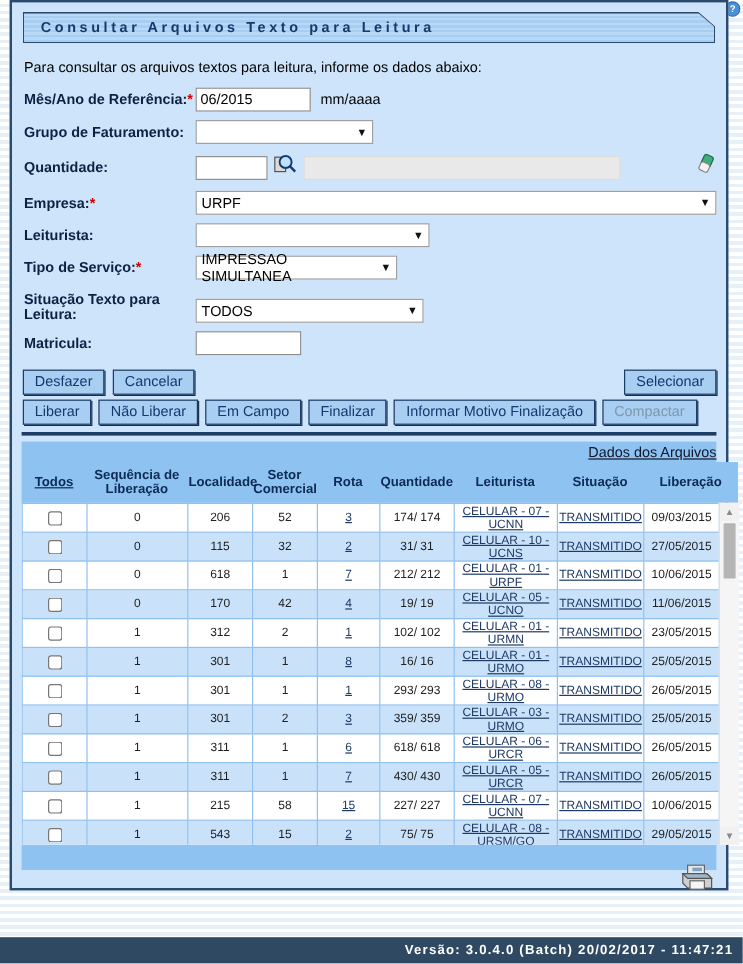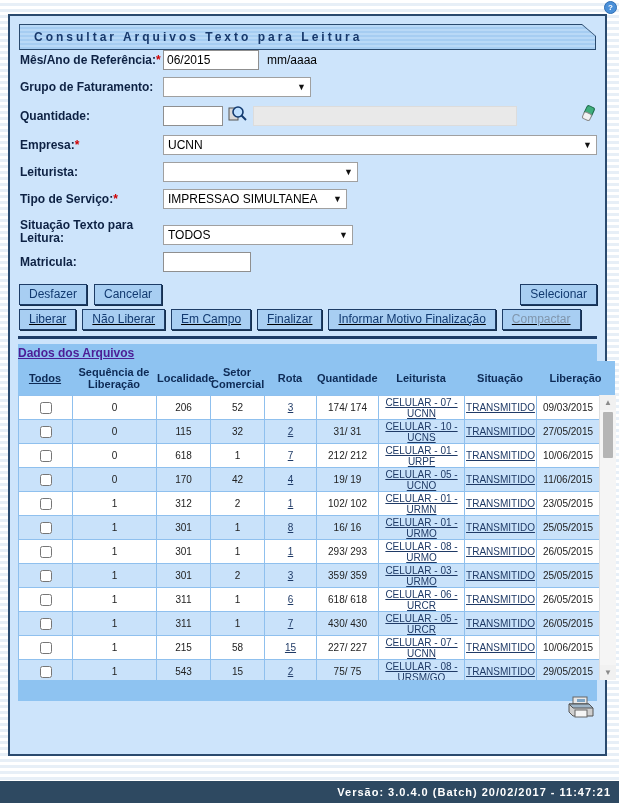--- a/index.html
+++ b/index.html
@@ -8,21 +8,21 @@
     font-family:"Liberation Sans",sans-serif;
     background:repeating-linear-gradient(to bottom,#ffffff 0 3px,#e7eff7 3px 6px);
   }
   
   .breadcrumb{position:absolute;top:0;left:0;right:2px;height:14px;
     display:flex;justify-content:flex-end;align-items:center;gap:3px;
     font-size:11px;color:#6b6b6b;white-space:nowrap;}
   .help-ico{width:11px;height:11px;border-radius:50%;background:#4a90d9;color:#fff;
     font-size:8px;font-weight:bold;display:inline-flex;align-items:center;justify-content:center;border:1px solid #2d6db3;}
   
-  .container{position:absolute;top:14px;left:8px;width:599px;height:742px;
+  .container{position:absolute;top:0;left:8px;width:599px;height:742px;
     background:#cde4fb;border:2px solid #2a4a6e;box-sizing:border-box;
     padding:7px 8px 0 8px;}
   
   .titlebar{background:#2a4a6e;clip-path:polygon(0 0,calc(100% - 14px) 0,100% 12px,100% 100%,0 100%);padding:1px;margin:1px 1px 0 1px;}
   .titlebar-in{height:24px;display:flex;align-items:center;
     clip-path:polygon(0 0,calc(100% - 13px) 0,100% 11px,100% 100%,0 100%);
     background:repeating-linear-gradient(to bottom,#b9d9f7 0 2px,#a6cdf2 2px 4px);
     color:#17386b;font-weight:bold;font-size:12px;letter-spacing:3px;padding-left:14px;}
   
   .intro{font-size:12px;color:#000;margin:13px 0 10px 2px;}
@@ -39,26 +39,26 @@
   .ro-field{height:18px;background:#e9e9e9;border:1px solid #dcdcdc;width:300px;margin-left:6px;}
   .mini-ico{margin-left:4px;cursor:pointer;display:inline-block;}
   
   .btn{display:inline-block;background:#a8cef2;border:1px solid #1d3c66;
     box-shadow:1px 1px 0 #16304f;color:#123a70;font-size:12px;
     font-family:"Liberation Sans",sans-serif;padding:2px 9px 3px 9px;cursor:pointer;white-space:nowrap;}
   .btn.disabled{color:#8096ad;cursor:default;}
   .actions1{display:flex;gap:7px;margin:12px 0 4px 1px;}
   .spacer{flex:1;}
   .section-label{font-size:11px;font-weight:bold;color:#0d2143;margin:4px 0 4px 1px;}
-  .actions2{display:flex;gap:6px;margin:2px 0 6px 1px;text-decoration:underline;}
+  .actions2{display:flex;gap:6px;margin:2px 0 6px 1px;}
   .actions3{margin:0 0 7px 4px;}
   .hrline{border-top:3px solid #1d3c66;margin:2px 0 5px 0;}
   
-  .dt-caption{background:#8ec3f1;text-align:left;font-size:12px;font-weight:bold;
-    color:#4c1d95;text-decoration:underline;padding:2px 0 1px 0;}
+  .dt-caption{background:#8ec3f1;text-align:right;font-size:12px;font-weight:normal;
+    color:#0f172a;text-decoration:underline;padding:2px 0 1px 0;}
   table{border-collapse:collapse;table-layout:fixed;}
   .headtable{width:100%;background:#8ec3f1;}
   .headtable th{font-size:11px;font-weight:bold;color:#0d2a55;padding:3px 1px;height:28px;
     text-align:center;vertical-align:middle;line-height:12px;}
   .th-link{text-decoration:underline;cursor:pointer;}
   .bodywrap{display:flex;}
   .bodyview{height:285px;overflow:hidden;flex:0 0 581px;}
   .bodytable{width:581px;background:#fff;}
   .bodytable td{border:1px solid #8fc0ee;font-size:10px;color:#222;text-align:center;
     vertical-align:middle;height:23px;padding:0 1px;line-height:11px;}
@@ -86,20 +86,21 @@
 </div>
 
 <div class="container">
 
   <div class="titlebar">
     <div class="titlebar-in">
         <span>Consultar Arquivos Texto para Leitura</span>
       </div>
   </div>
 
+  <div class="intro">Para consultar os arquivos textos para leitura, informe os dados abaixo:</div>
 
   <div class="frow">
     <span class="flabel"><span>Mês/Ano de Referência:</span><span class="req">*</span></span>
     <input class="tx" style="width: 88px;" value="06/2015">
     <span class="hint">mm/aaaa</span>
   </div>
 
   <div class="frow">
     <span class="flabel">Grupo de Faturamento:</span>
     <span class="sel" style="width:148px;">
@@ -125,36 +126,36 @@
           <rect x="5" y="2" width="8" height="10" rx="2" fill="#3fae7c" stroke="#1d6b4a"></rect>
           <rect x="5" y="9" width="8" height="7" rx="2" fill="#f2f2f2" stroke="#8a8a8a"></rect>
         </g>
       </svg>
     </span>
   </div>
 
   <div class="frow">
     <span class="flabel"><span>Empresa:</span><span class="req">*</span></span>
     <span class="sel" style="width:440px;">
-      <span>UCNN</span>
+      <span>URPF</span>
       <span class="arr">▼</span>
     </span>
   </div>
 
   <div class="frow">
     <span class="flabel">Leiturista:</span>
     <span class="sel" style="width:195px;">
       <span></span>
       <span class="arr">▼</span>
     </span>
   </div>
 
   <div class="frow">
     <span class="flabel"><span>Tipo de Serviço:</span><span class="req">*</span></span>
-    <span class="sel" style="width:184px;">
+    <span class="sel" style="width:168px;">
       <span>IMPRESSAO SIMULTANEA</span>
       <span class="arr">▼</span>
     </span>
   </div>
 
   <div class="frow top">
     <span class="flabel" style="padding-top:3px;">Situação Texto para Leitura:</span>
     <span class="sel" style="width:190px;">
       <span>TODOS</span>
       <span class="arr">▼</span>

